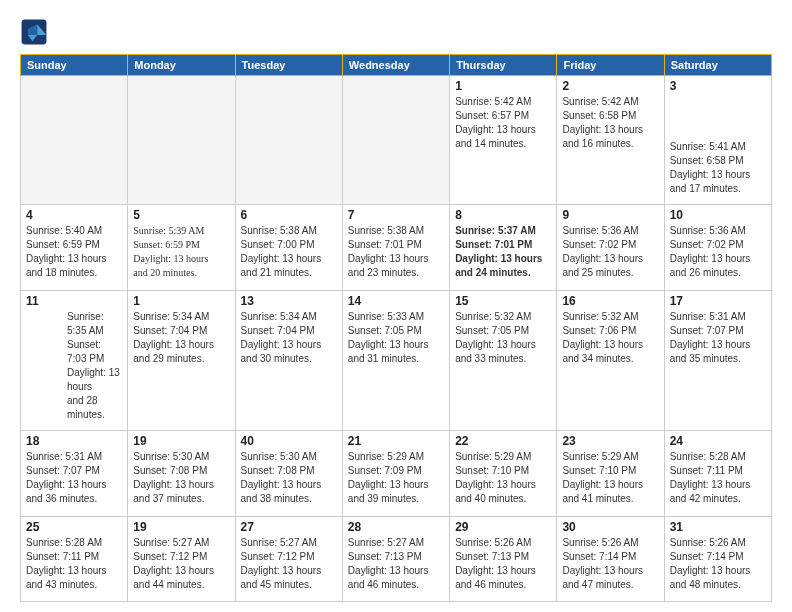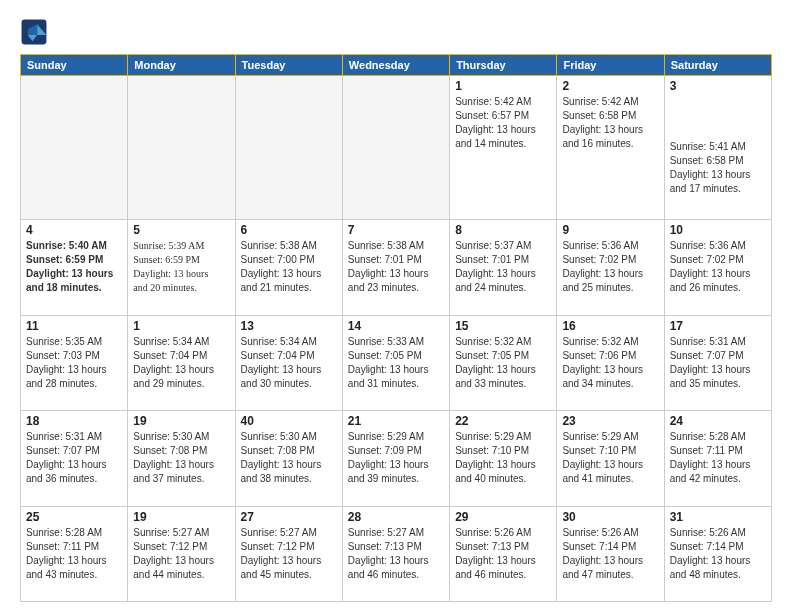--- a/index.html
+++ b/index.html
@@ -150,21 +150,21 @@
             <span class="day-number">3</span>
             <div class="day-info" style="white-space: pre-line; margin-top: 47px;">Sunrise: 5:41 AM
 Sunset: 6:58 PM
 Daylight: 13 hours
 and 17 minutes.</div>
           </td>
         </tr>
         <tr>
           <td>
             <span class="day-number">4</span>
-            <div class="day-info" style="white-space: pre-line; font-weight: bold;">Sunrise: 5:40 AM
+            <div class="day-info" style="white-space: pre-line;">Sunrise: 5:40 AM
 Sunset: 6:59 PM
 Daylight: 13 hours
 and 18 minutes.</div>
           </td>
           <td>
             <span class="day-number">5</span>
             <div class="day-info" style="white-space: pre-line; font-family: Liberation Serif, serif;">Sunrise: 5:39 AM
 Sunset: 6:59 PM
 Daylight: 13 hours
 and 20 minutes.</div>
@@ -178,21 +178,21 @@
           </td>
           <td>
             <span class="day-number">7</span>
             <div class="day-info" style="white-space: pre-line;">Sunrise: 5:38 AM
 Sunset: 7:01 PM
 Daylight: 13 hours
 and 23 minutes.</div>
           </td>
           <td>
             <span class="day-number">8</span>
-            <div class="day-info" style="white-space: pre-line;">Sunrise: 5:37 AM
+            <div class="day-info" style="white-space: pre-line; font-weight: bold;">Sunrise: 5:37 AM
 Sunset: 7:01 PM
 Daylight: 13 hours
 and 24 minutes.</div>
           </td>
           <td>
             <span class="day-number">9</span>
             <div class="day-info" style="white-space: pre-line;">Sunrise: 5:36 AM
 Sunset: 7:02 PM
 Daylight: 13 hours
 and 25 minutes.</div>
@@ -201,21 +201,21 @@
             <span class="day-number">10</span>
             <div class="day-info" style="white-space: pre-line;">Sunrise: 5:36 AM
 Sunset: 7:02 PM
 Daylight: 13 hours
 and 26 minutes.</div>
           </td>
         </tr>
         <tr>
           <td>
             <span class="day-number">11</span>
-            <div class="day-info" style="white-space: pre-line;">Sunrise: 5:35 AM
+            <div class="day-info" style="white-space: pre-line; margin-left: 41px;">Sunrise: 5:35 AM
 Sunset: 7:03 PM
 Daylight: 13 hours
 and 28 minutes.</div>
           </td>
           <td>
             <span class="day-number">1</span>
             <div class="day-info" style="white-space: pre-line;">Sunrise: 5:34 AM
 Sunset: 7:04 PM
 Daylight: 13 hours
 and 29 minutes.</div>

